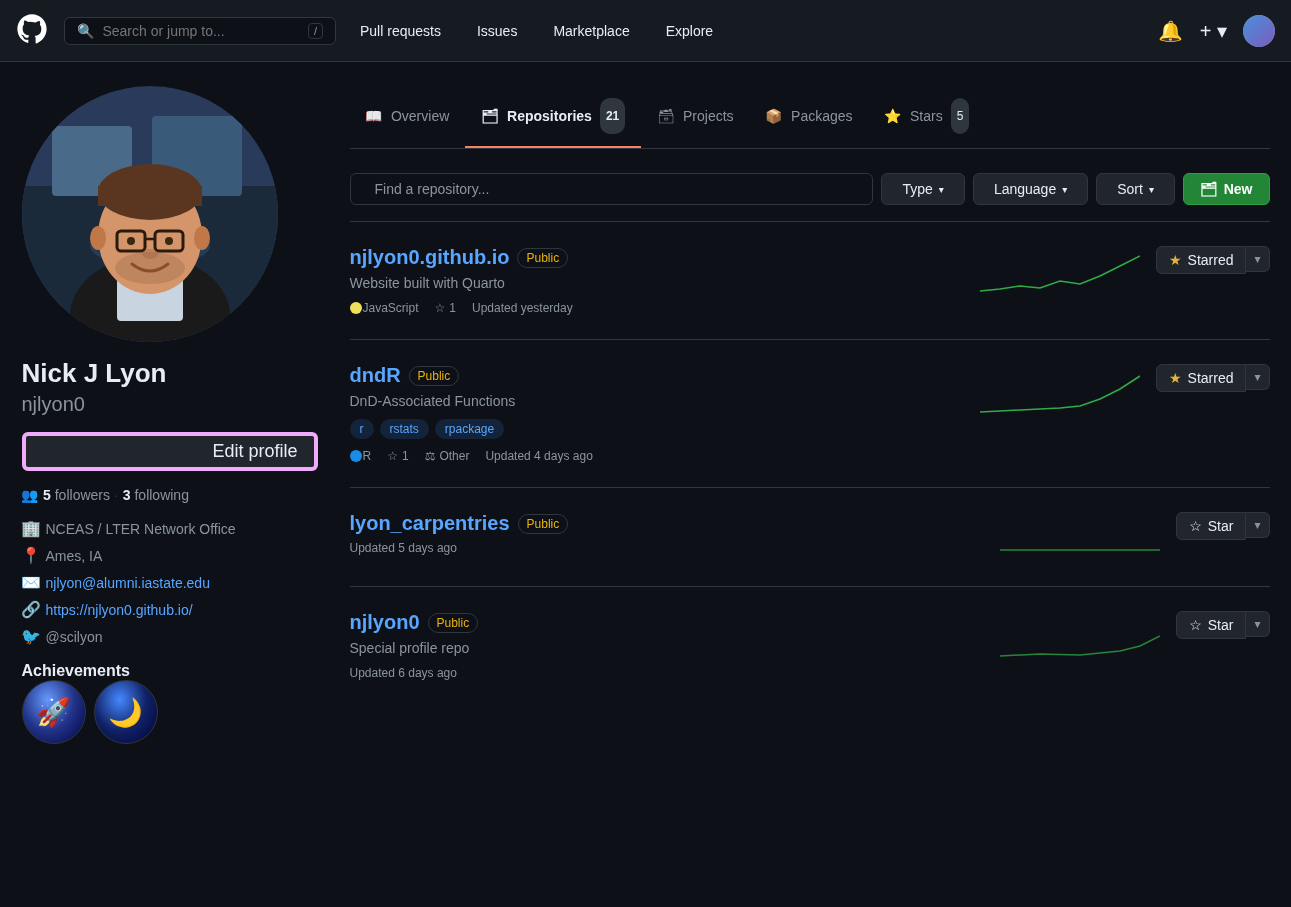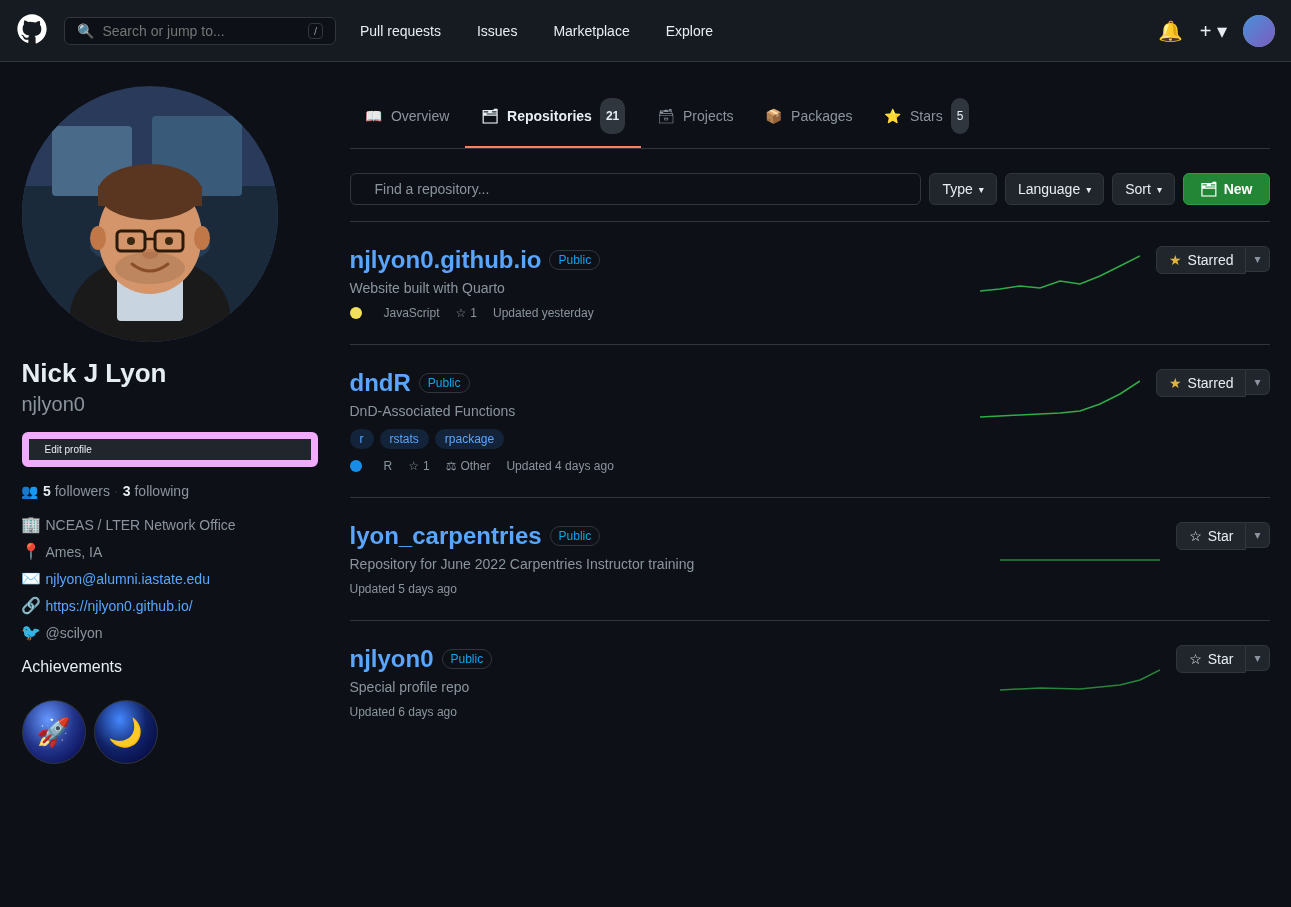--- a/index.html
+++ b/index.html
@@ -158,27 +158,27 @@
       font-size: 20px;
       font-weight: 300;
       color: #8b949e;
       margin-bottom: 16px;
     }
     .btn-edit-profile {
       display: block;
       width: 100%;
       padding: 5px 16px;
       background: #21262d;
-      border: 7px solid #f0abfc;
+      border: 4px solid #f0abfc;
       border-radius: 6px;
       color: #e6edf3;
-      font-size: 10px;
+      font-size: 18px;
       font-weight: 500;
       cursor: pointer;
-      text-align: left;
+      text-align: right;
       margin-bottom: 16px;
     }
 
     .profile-stats {
       display: flex;
       gap: 4px;
       align-items: center;
       font-size: 14px;
       color: #8b949e;
       margin-bottom: 16px;
@@ -200,23 +200,23 @@
       align-items: center;
       gap: 8px;
       font-size: 14px;
       color: #8b949e;
     }
     .meta-item a { color: #58a6ff; text-decoration: none; }
     .meta-icon { font-size: 16px; color: #8b949e; flex-shrink: 0; width: 16px; text-align: center; }
 
     .achievements-title {
       font-size: 16px;
-      font-weight: 400;
-      color: #e6edf3;
-      margin-bottom: 24px;
+      font-weight: 700;
+      color: #e6edf3;
+      margin-bottom: 0;
     }
     .achievements-list {
       display: flex;
       gap: 8px;
       flex-wrap: wrap;
     }
     .achievement-badge {
       width: 64px;
       height: 64px;
       border-radius: 50%;
@@ -277,21 +277,21 @@
       padding: 7px 24px;
       color: #e6edf3;
       font-size: 14px;
       outline: none;
     }
     .repo-search::placeholder { color: #8b949e; }
     .filter-btn {
       background: #21262d;
       border: 1px solid #30363d;
       border-radius: 6px;
-      padding: 7px 12px;
+      padding: 7px 20px;
       color: #e6edf3;
       font-size: 14px;
       cursor: pointer;
       display: flex;
       align-items: center;
       gap: 6px;
       white-space: nowrap;
     }
     .filter-btn .chevron { font-size: 10px; }
     .btn-new {
@@ -321,31 +321,31 @@
     }
     .repo-info { flex: 1; min-width: 0; }
     .repo-name-row {
       display: flex;
       align-items: center;
       gap: 8px;
       margin-bottom: 6px;
       flex-wrap: wrap;
     }
     .repo-name {
-      font-size: 24px;
+      font-size: 20px;
       font-weight: 600;
       color: #58a6ff;
       text-decoration: none;
     }
     .repo-visibility {
       border: 1px solid #30363d;
       border-radius: 10px;
       padding: 2px 8px;
       font-size: 12px;
-      color: #0ea5e9;
+      color: #eab308;
     }
     .repo-description {
       font-size: 14px;
       color: #8b949e;
       margin-bottom: 10px;
     }
     .repo-tags {
       display: flex;
       gap: 6px;
       flex-wrap: wrap;
@@ -366,21 +366,21 @@
       font-size: 12px;
       color: #8b949e;
       flex-wrap: wrap;
     }
     .lang-dot {
       width: 12px;
       height: 12px;
       border-radius: 50%;
       display: inline-block;
     }
-    .lang-item { display: flex; align-items: center; gap: 22px; }
+    .lang-item { display: flex; align-items: center; gap: 1px; }
     .stars-item { display: flex; align-items: center; gap: 4px; }
     .fork-item { display: flex; align-items: center; gap: 4px; }
 
     
     .repo-actions { display: flex; align-items: flex-start; gap: 0; }
     .star-btn {
       background: #21262d;
       border: 1px solid #30363d;
       border-radius: 6px 0 0 6px;
       padding: 5px 12px;
@@ -688,21 +688,20 @@
           </button>
         </div>
       </div>
 
       <div class="repo-item">
         <div class="repo-info">
           <div class="repo-name-row">
             <a href="#" class="repo-name">lyon_carpentries</a>
             <span class="repo-visibility">Public</span>
           </div>
-          <div class="repo-description">Repository for June 2022 Carpentries Instructor training</div>
           <div class="repo-meta">
             <span>Updated 5 days ago</span>
           </div>
         </div>
 
         <svg class="sparkline-area" viewBox="0 0 160 50">
           <line x1="0" y1="38" x2="160" y2="38" stroke="#39d353" stroke-width="1.5" opacity="0.6"></line>
         </svg>
 
         <div class="repo-actions">

